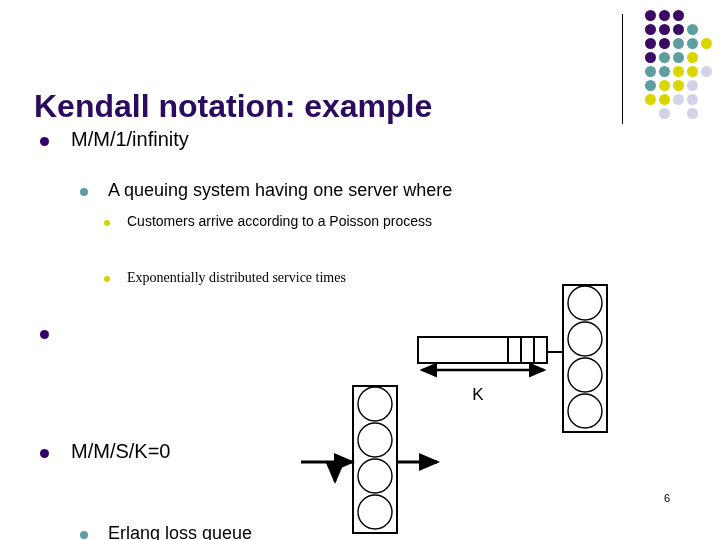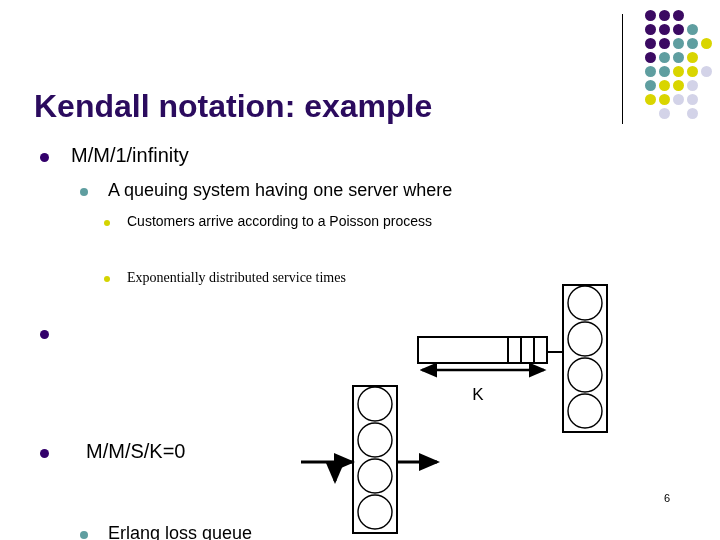--- a/index.html
+++ b/index.html
@@ -65,26 +65,26 @@
     display: inline-block;
   }
   .lvl1 .bullet-mark { width: 9px;  height: 9px;  background: #33006b; margin-right: 22px; }
   .lvl2 .bullet-mark { width: 8px;  height: 8px;  background: #5f9ea0; margin-right: 20px; }
   .lvl3 .bullet-mark { width: 6px;  height: 6px;  background: #d4d400; margin-right: 17px; }
 
   .lvl1 .bullet-text { font-size: 20px; color: #000000; white-space: nowrap; }
   .lvl2 .bullet-text { font-size: 18px; color: #000000; white-space: nowrap; }
   .lvl3 .bullet-text { font-size: 14px; color: #000000; white-space: nowrap; }
 
-  #b-mm1        { left: 40px;  top: 144px; }
+  #b-mm1        { left: 40px;  top: 128px; }
   #b-queuing    { left: 80px;  top: 180px; }
   #b-poisson    { left: 104px; top: 213px; }
   #b-exp        { left: 104px; top: 270px; font-family: Liberation Serif, serif; }
   #b-mmsk       { left: 40px;  top: 330px; }
-  #b-mmsk0      { left: 40px;  top: 440px; gap: 15px; }
+  #b-mmsk0      { left: 40px;  top: 440px; }
   #b-erlang     { left: 80px;  top: 479px; margin-top: 44px; }
 
   
   #diagram-layer {
     position: absolute;
     left: 0;
     top: 0;
     width: 720px;
     height: 540px;
     pointer-events: none;

